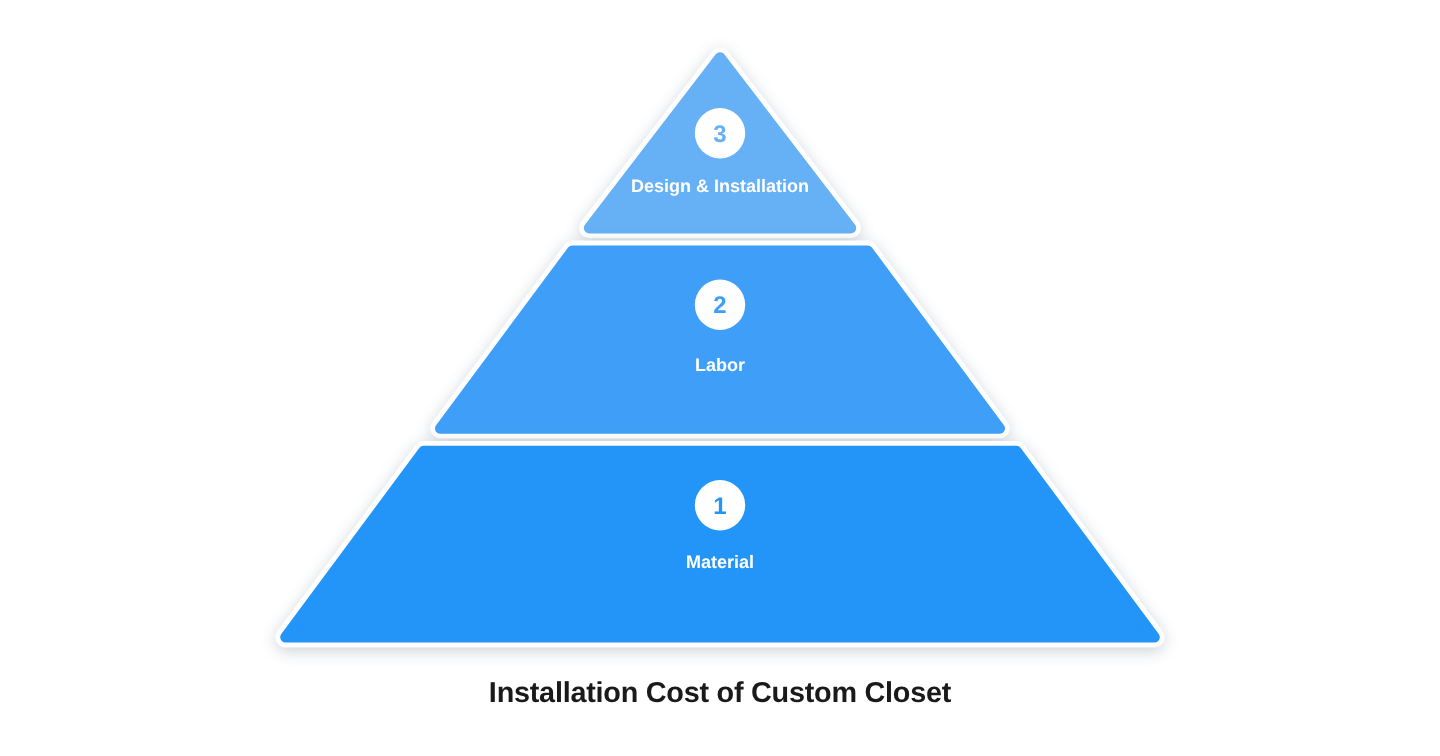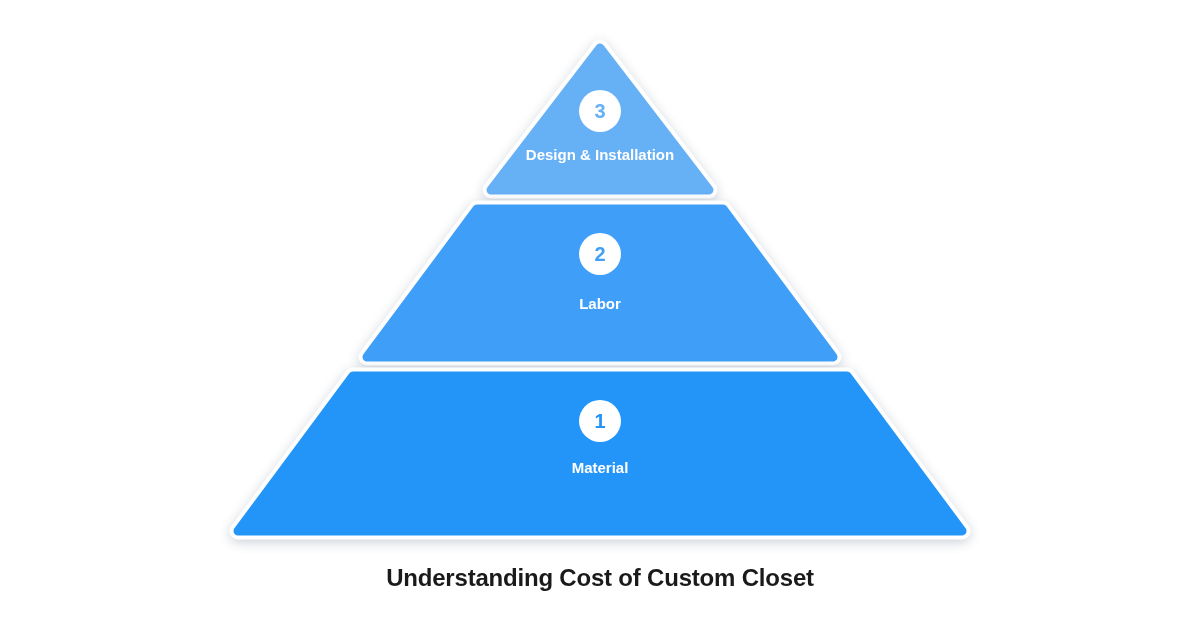--- a/index.html
+++ b/index.html
@@ -86,14 +86,14 @@
 
     <g class="tier">
       <polygon class="tier-outline" points="353,376 847,376 962,531 238,531"></polygon>
       <polygon class="tier-shape" points="353,376 847,376 962,531 238,531" fill="#2395f9" stroke="#2395f9"></polygon>
       <circle class="badge" cx="600" cy="421" r="21"></circle>
       <text class="badge-number" x="600" y="428" fill="#2395f9">1</text>
       <text class="tier-label" x="600" y="473">Material</text>
     </g>
   </svg>
 
-  <div class="title">Understanding Cost of Custom Closet</div>
+  <div class="title">Installation Cost of Custom Closet</div>
 </div>
 
 </body></html>

